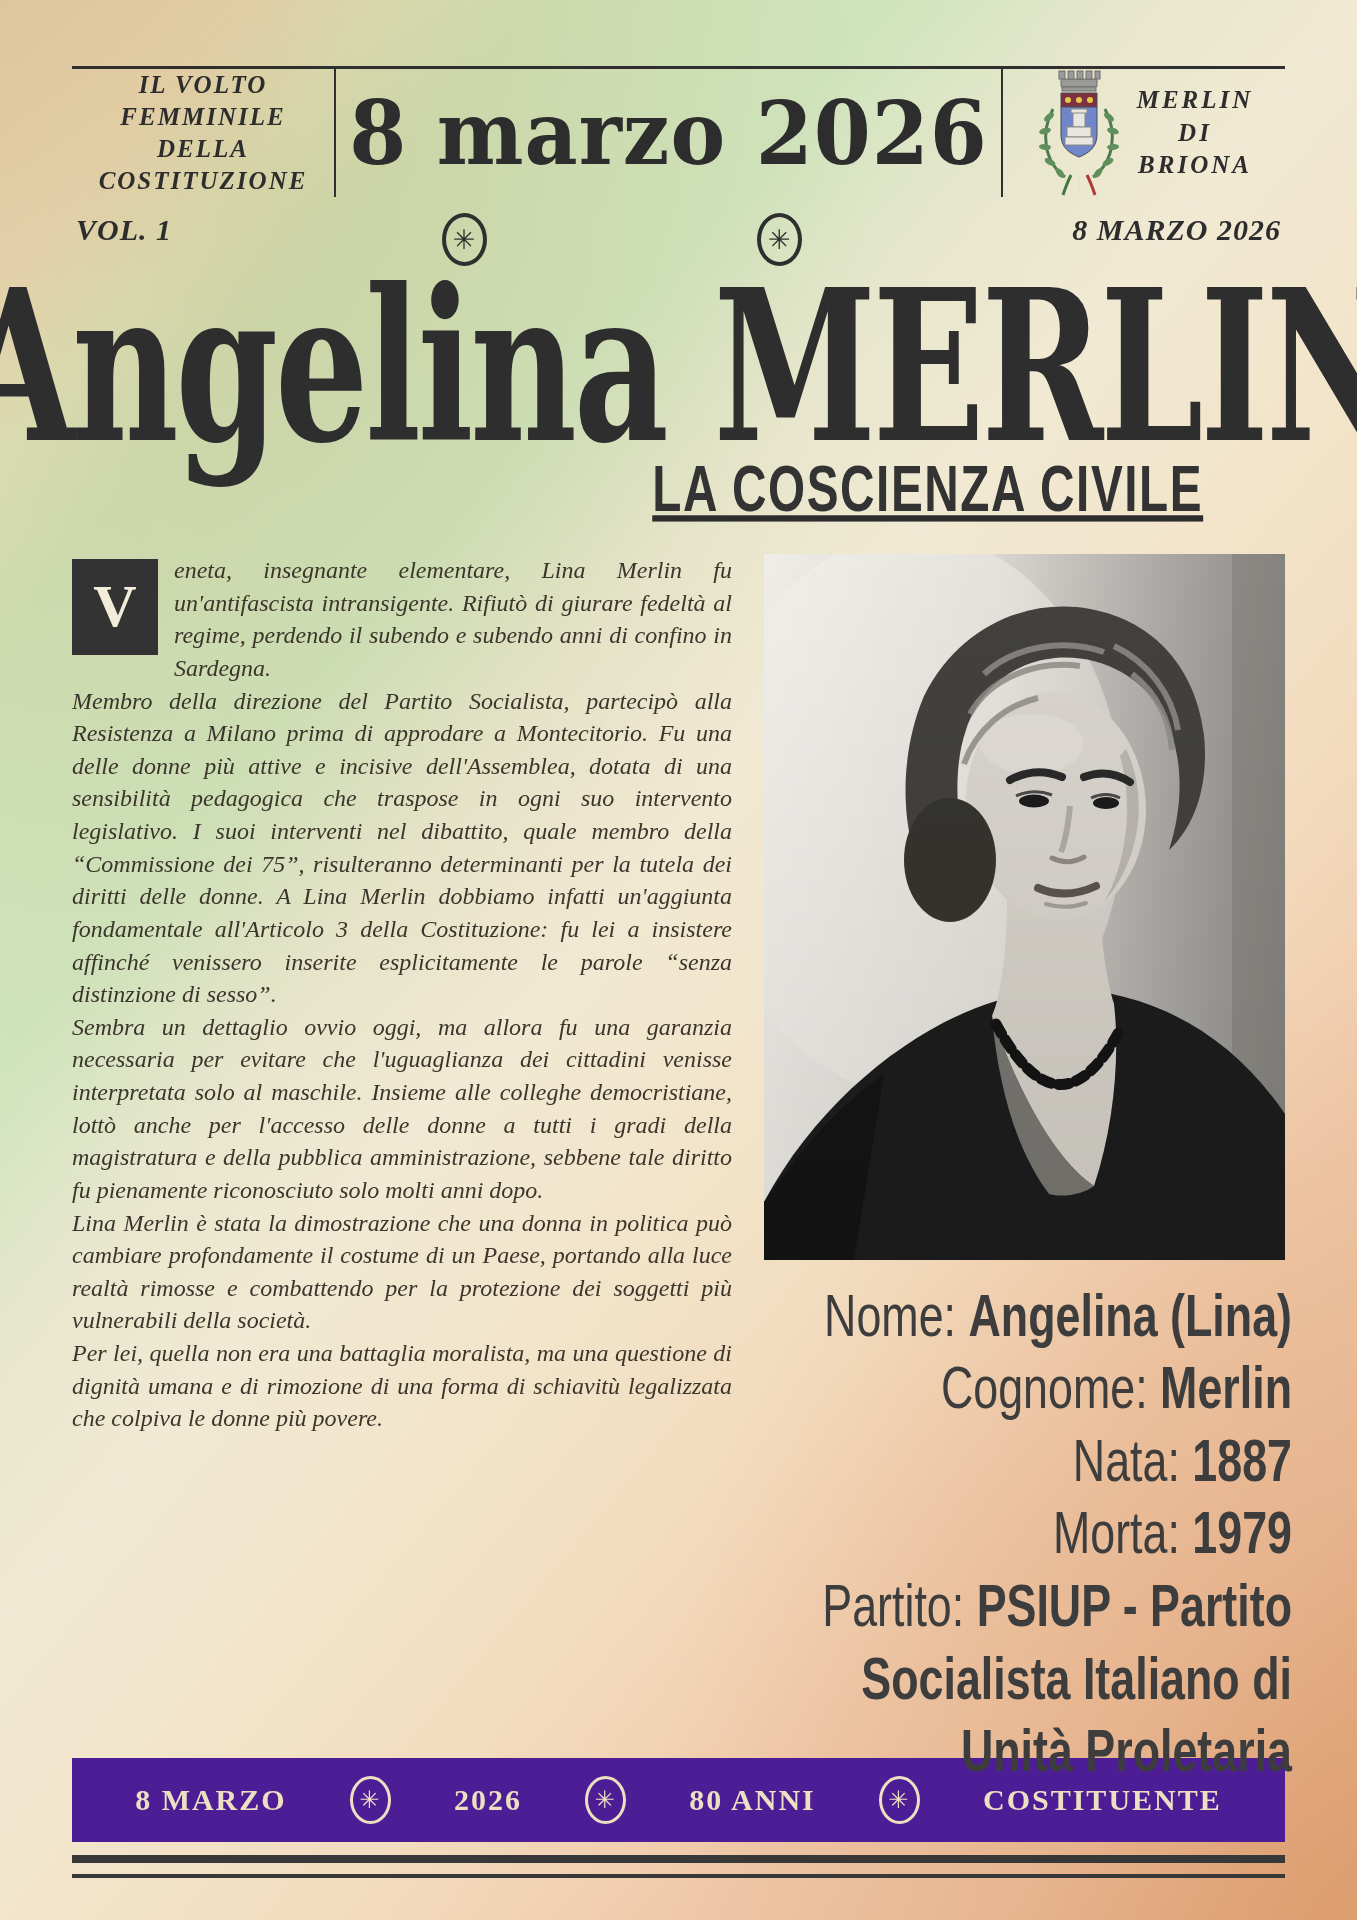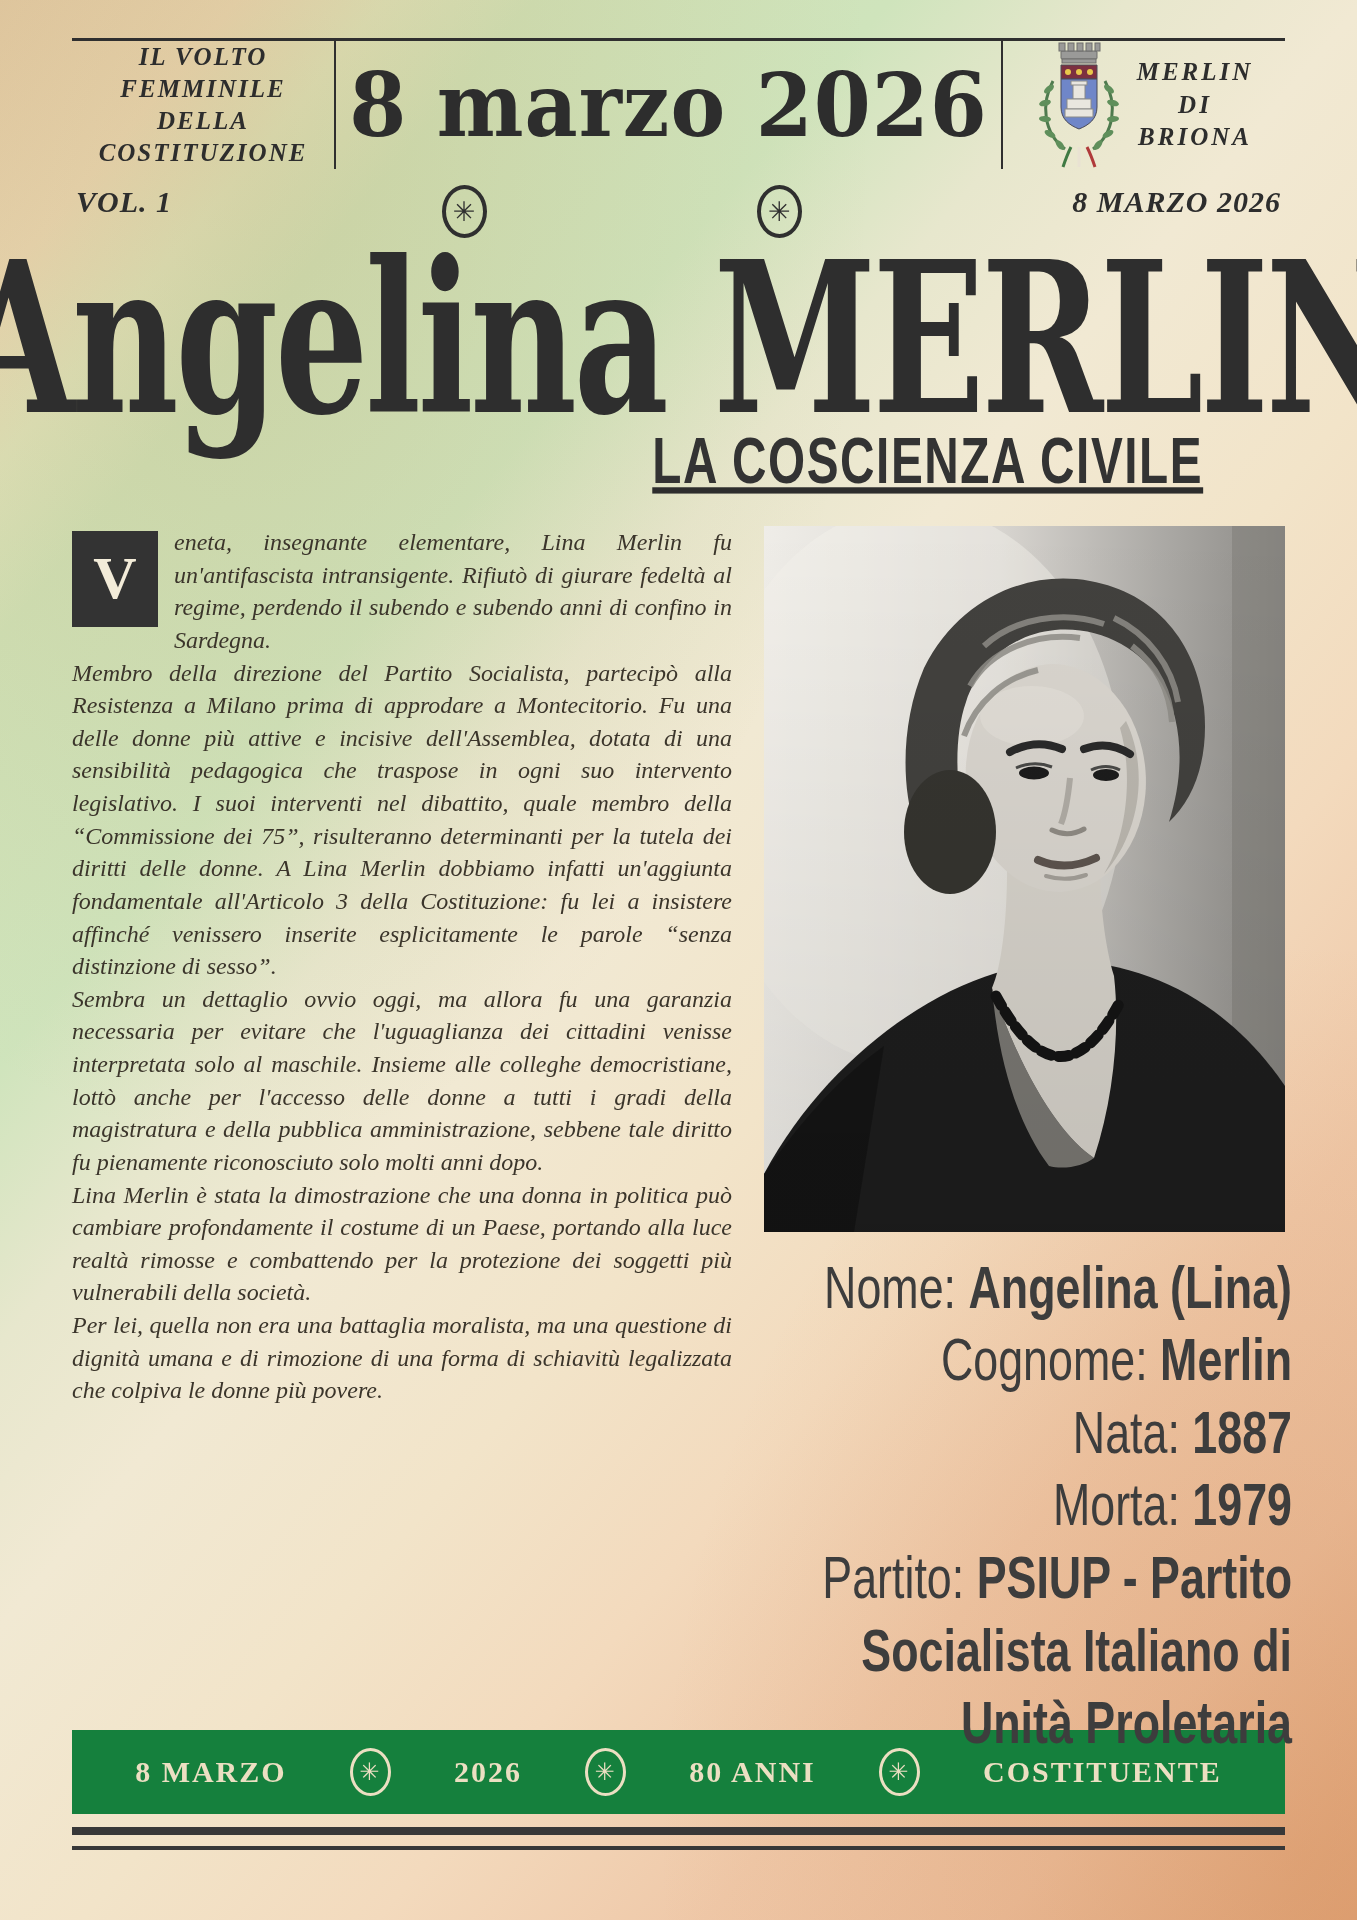--- a/index.html
+++ b/index.html
@@ -10,21 +10,21 @@
     background:
       radial-gradient(ellipse at 18% 8%, rgba(181,140,80,.18), rgba(0,0,0,0) 40%),
       radial-gradient(ellipse at 96% 97%, rgba(200,120,60,.25), rgba(0,0,0,0) 35%),
       linear-gradient(130deg,
         #e3cca6 0%, #e9d8b3 8%,
         #dde3ba 13%, #cfe1b6 18%, #cfe4bc 30%,
         #e7e7cd 38%, #f1e9d3 46%, #f2e4c9 57%,
         #f3dabd 67%, #efc8a8 78%, #ecbf9d 88%, #e2a87e 100%);
     overflow:hidden;
   }
-  .page{box-sizing:border-box;width:1357px;height:1480px;padding:38px 72px 0 72px;display:flex;flex-direction:column;}
+  .page{box-sizing:border-box;width:1357px;height:1480px;padding:66px 72px 0 72px;display:flex;flex-direction:column;}
 
   
   .rule{background:#383838;width:100%;}.r4{height:4px}.r5{height:5px}.r10{height:10px}.r12{height:12px}
 
   
   .mast{display:grid;grid-template-columns:262px 1fr 282px;border-top:3px solid #2f2f2f;height:152px;}
   .mast-cell{display:flex;align-items:center;justify-content:center;}
   .mast-kicker{font-style:italic;font-weight:bold;font-size:25px;letter-spacing:2px;line-height:1.28;text-align:center;}
   .mast-center{border-left:2px solid #2f2f2f;border-right:2px solid #2f2f2f;}
   .blackletter{font-family:"DejaVu Serif",serif;font-weight:bold;font-size:82px;letter-spacing:1px;transform:scaleY(1.08);}
@@ -49,21 +49,21 @@
   .dropcap{float:left;width:86px;height:96px;background:#333;color:#f3ecd9;display:flex;align-items:center;justify-content:center;font-size:60px;font-weight:bold;font-style:normal;margin:5px 16px 4px 0;}
   .side{width:521px;display:flex;flex-direction:column;text-align:right;}
   .photo{width:521px;height:706px;display:block;}
   .profile{margin-top:20px;}
   .profile-inner{font-family:"Liberation Sans","DejaVu Sans",sans-serif;font-size:56px;line-height:1.22;color:#3d3d3d;width:660px;transform:scale(.8,1.06);transform-origin:top left;}
   .profile-inner .lbl{font-weight:normal;}
   .profile-inner .val{font-weight:bold;}
 
   
   .footer{margin-top:auto;}
-  .footer-bar{background:#15803d;height:84px;display:flex;align-items:center;justify-content:space-evenly;color:#ecdfc2;font-weight:bold;font-size:30px;letter-spacing:2px;}
+  .footer-bar{background:#4c1d95;height:84px;display:flex;align-items:center;justify-content:space-evenly;color:#ecdfc2;font-weight:bold;font-size:30px;letter-spacing:2px;}
   .medal.light{border-color:#ecdfc2;color:#ecdfc2;width:41px;height:48px;border-width:3px;font-size:24px;}
   .frule1{margin-top:13px;height:8px;background:#383838;}
   .frule2{margin-top:11px;height:4px;background:#383838;}
 </style>
 </head>
 <body>
 
 <div class="page">
 
   <div class="mast">

